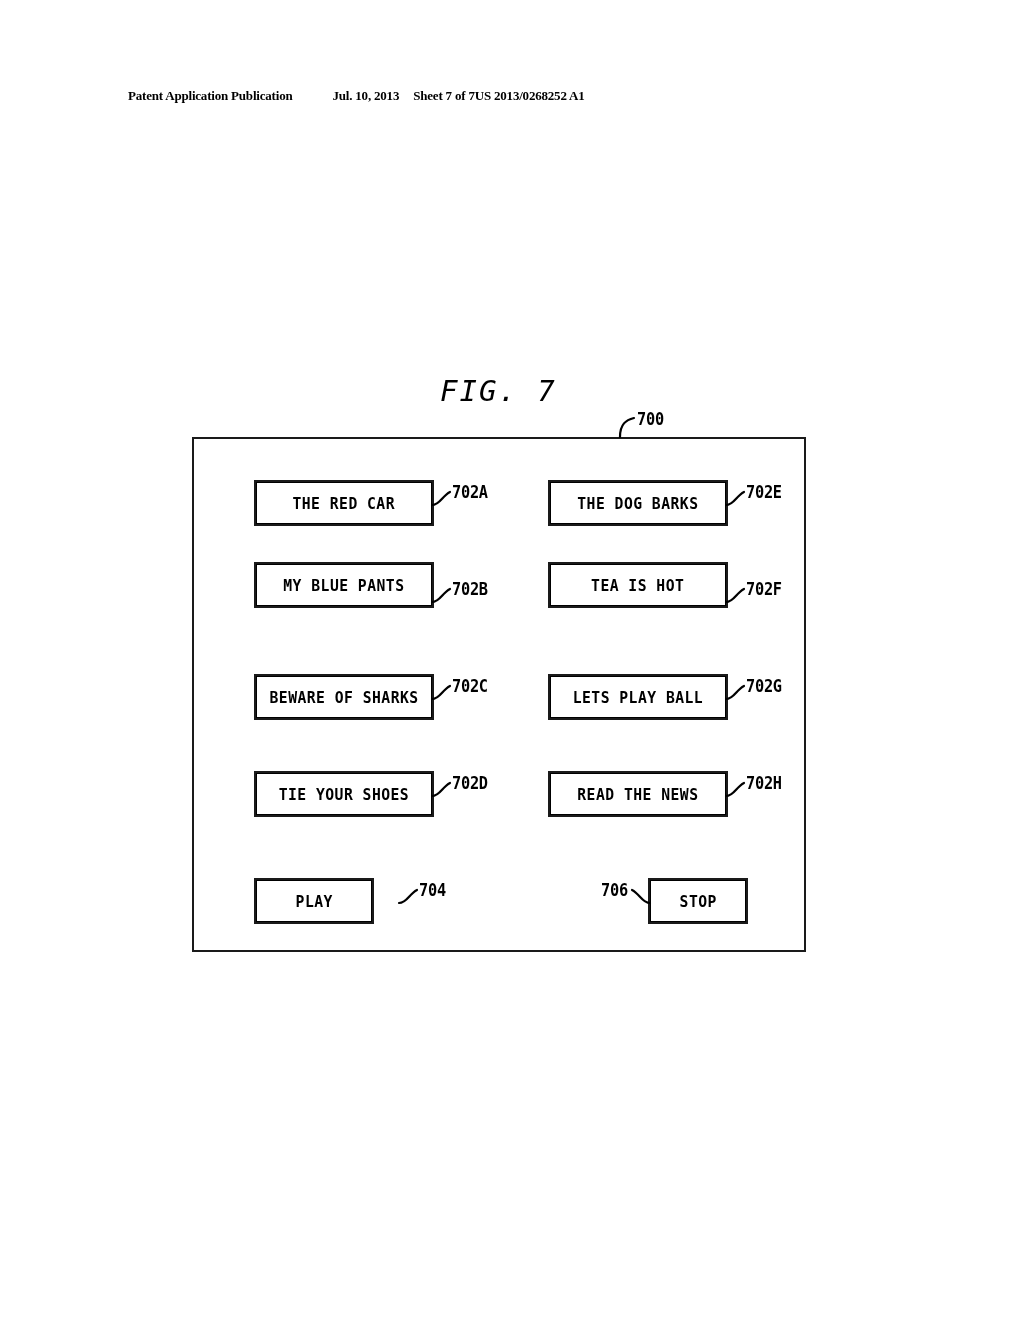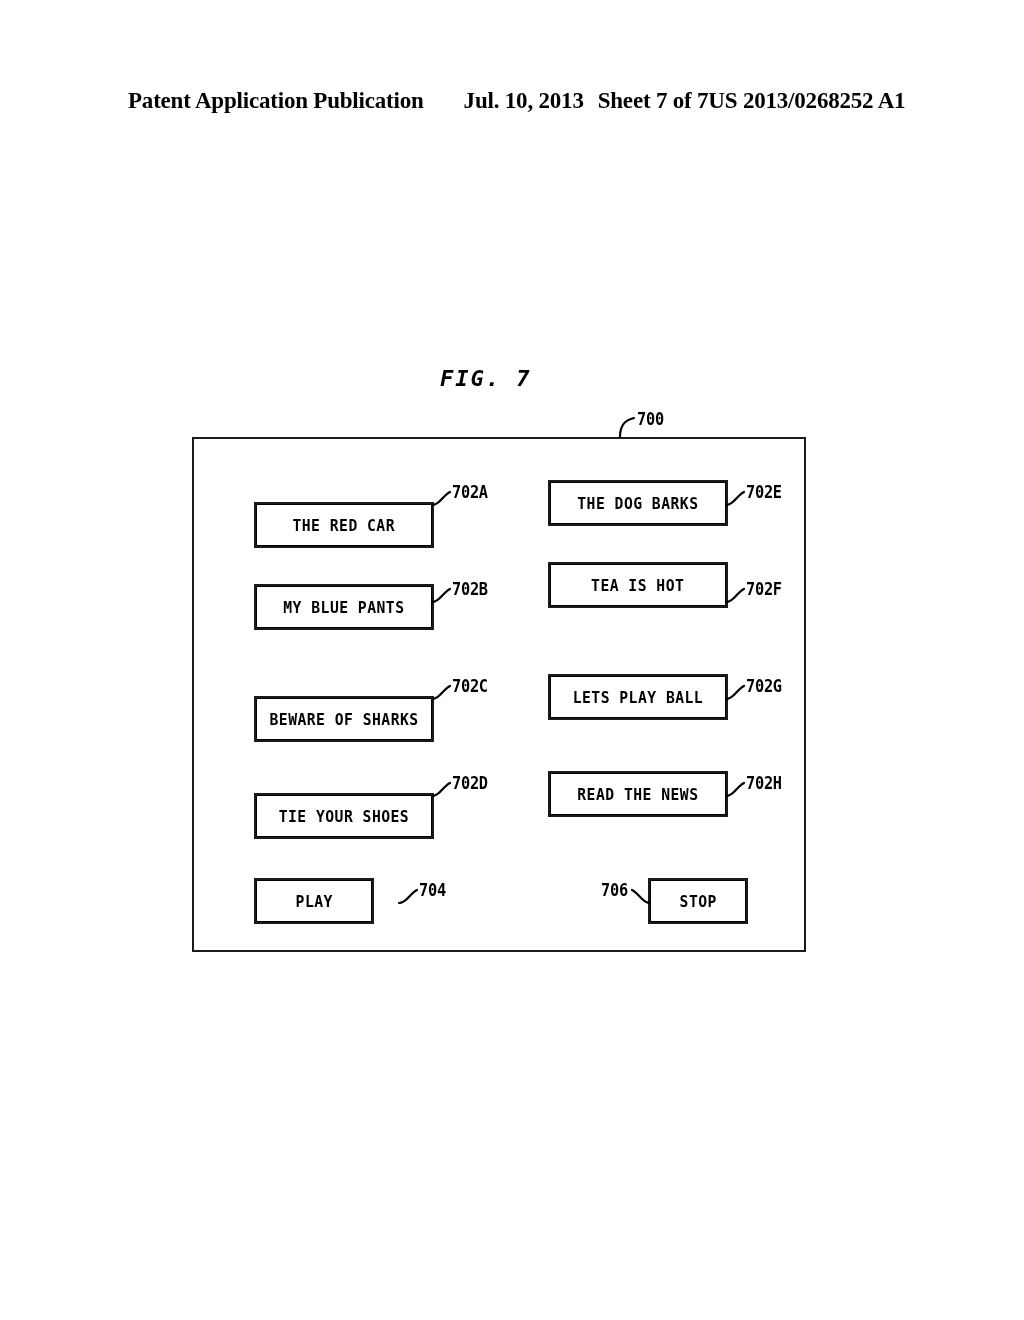--- a/index.html
+++ b/index.html
@@ -20,38 +20,38 @@
   .pub-header {
     position: absolute;
     top: 88px;
     left: 128px;
     width: 768px;
     height: 26px;
     display: flex;
     align-items: baseline;
     font-family: "Liberation Serif", serif;
     font-weight: bold;
-    font-size: 23px;
+    font-size: 13px;
     letter-spacing: -0.2px;
     white-space: nowrap;
   }
   .pub-header .h-pub   { }
   .pub-header .h-date  { margin-left: 40px; }
   .pub-header .h-sheet { margin-left: 14px; }
   .pub-header .h-num   { }
 
   
   .fig-title {
     position: absolute;
-    top: 366px;
+    top: 374px;
     left: 440px;
     font-family: "DejaVu Sans Mono", monospace;
     font-style: italic;
-    font-weight: bold;
-    font-size: 22px;
+    font-weight: normal;
+    font-size: 29px;
     letter-spacing: 2px;
   }
 
   
   .fig-canvas {
     position: absolute;
     left: 0;
     top: 0;
     width: 1024px;
     height: 1320px;
@@ -84,21 +84,21 @@
   .btn-label {
     font-family: "DejaVu Sans Mono", monospace;
     font-size: 16px;
     font-weight: bold;
     letter-spacing: 0.5px;
     white-space: nowrap;
     transform: scaleX(0.92);
   }
 
   
-  .col-left  { left: 256px; width: 176px; margin-top: 22px; }
+  .col-left  { left: 256px; width: 176px; }
   .col-right { left: 550px; width: 176px; }
   .row1 { top: 482px; }
   .row2 { top: 564px; }
   .row3 { top: 676px; }
   .row4 { top: 773px; }
   .btn-h { height: 42px; }
 
   .btn-play {
     left: 256px;
     top: 880px;

